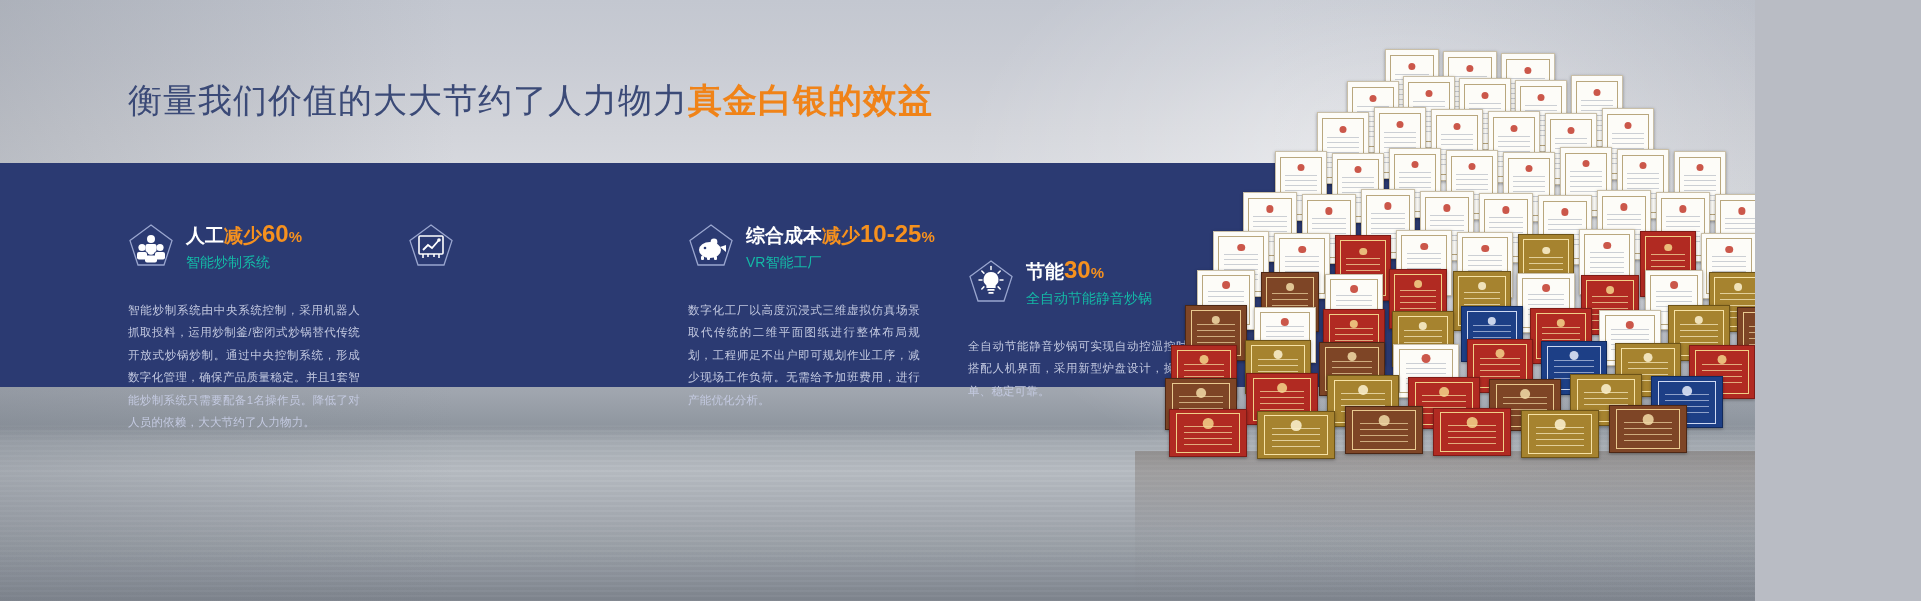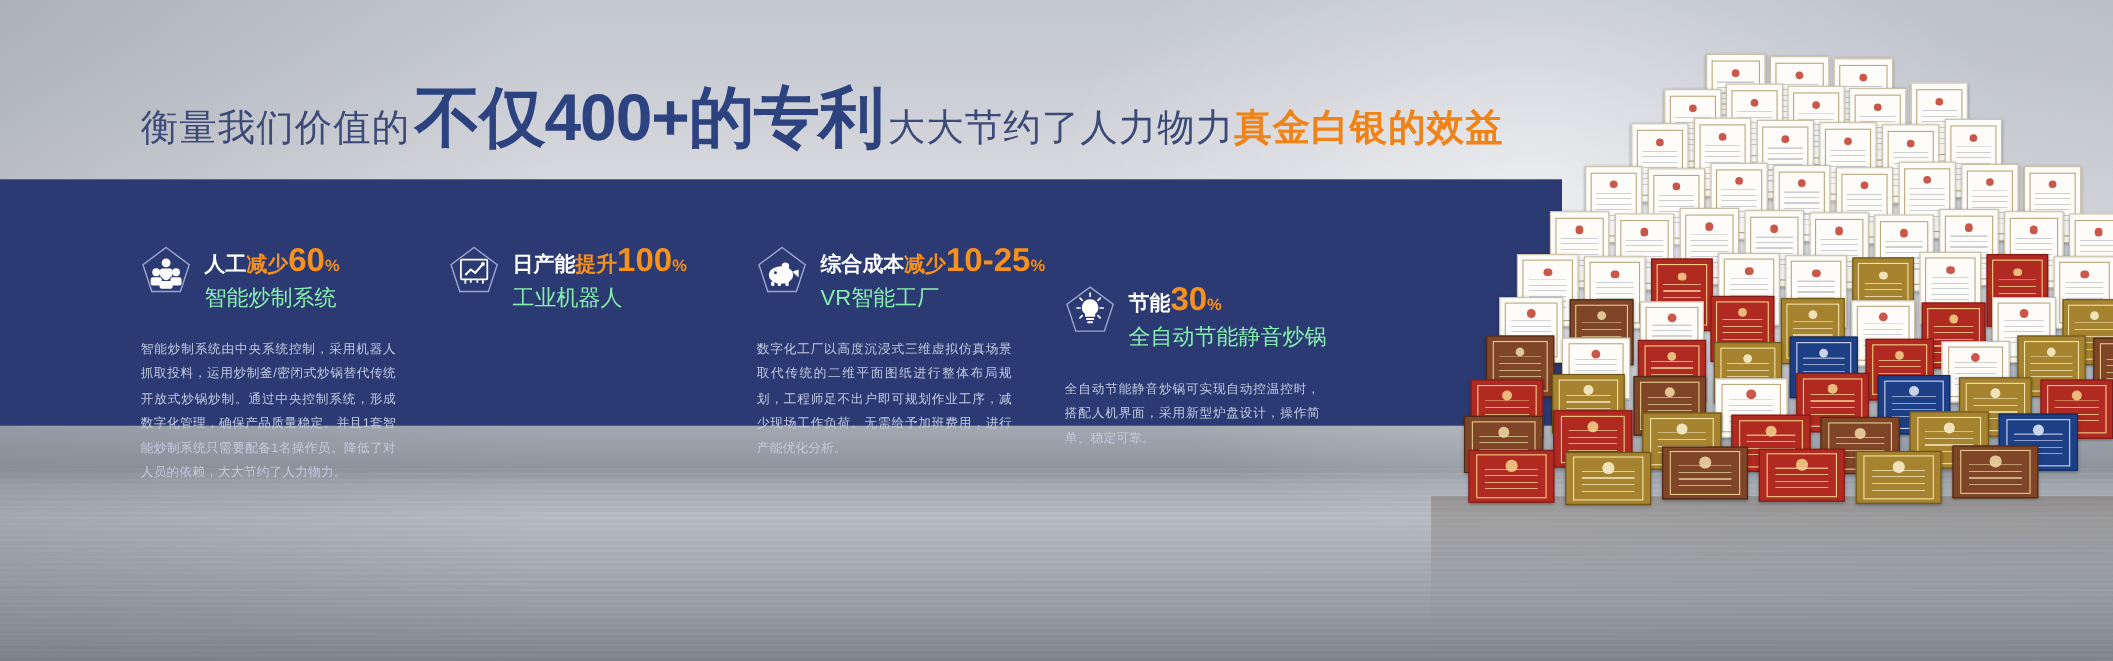--- a/index.html
+++ b/index.html
@@ -6,21 +6,21 @@
   html,body { width:1921px; height:601px; overflow:hidden; }
   body {
     font-family:"Liberation Sans","DejaVu Sans",sans-serif;
     background:#b9bcc4;
     position:relative;
   }
 
   
   #banner {
     position:absolute; inset:0;
-    width:1921px; height:601px;
+    width:1755px; height:601px;
     overflow:hidden;
   }
   .bg-sky {
     position:absolute; left:0; top:0; width:1921px; height:430px;
     background:linear-gradient(180deg,#c3c7d0 0%, #c9ccd4 14%, #d2d4da 30%, #dadce1 46%, #cfd2d8 60%, #b9bdc6 76%, #9ea4ad 92%, #8d949d 100%);
   }
   .bg-sea {
     position:absolute; left:0; top:425px; width:1921px; height:176px;
     background:linear-gradient(180deg,#8e959e 0%, #a7adb4 10%, #b7bcc2 26%, #a9aeb5 48%, #9aa0a7 70%, #8a9099 88%, #7e848d 100%);
   }
@@ -79,24 +79,24 @@
   }
   .hexwrap svg{ display:block; }
 
   .feat-text { padding-top:1px; }
   .feat-title {
     white-space:nowrap; line-height:1; margin-bottom:9px;
     font-weight:700;
   }
   .ft-a { font-size:19px; color:#ffffff; font-weight:700; }
   .ft-b { font-size:19px; color:#f6911e; font-weight:700; }
-  .ft-num { font-size:30px; color:#f6911e; font-weight:900; letter-spacing:0px;text-align:center; }
+  .ft-num { font-size:24px; color:#f6911e; font-weight:900; letter-spacing:0px;text-align:center; }
   .ft-pct { font-size:15px; color:#f6911e; font-weight:700; }
   .feat-sub {
-    font-size:20px; color:#86efac; line-height:1; white-space:nowrap;
+    font-size:14px; color:#14b8a6; line-height:1; white-space:nowrap;
   }
 
   .feat-body {
     margin-top:26px;
     font-size:11.5px;
     line-height:1.95;
     color:#c3c9e0;
     text-align:justify;
     width:232px;
     letter-spacing:.2px;
@@ -551,21 +551,20 @@
       <div class="cert wood" style="left: 474px; top: 405px; width: 78px; height: 48px; z-index: 30;">
         <span class="inner"></span>
         <span class="seal"></span>
         <span class="lines"></span>
       </div>
     </div>
   <div class="certs-reflect"></div>
 
   <div class="headline">
     <span class="hl-normal">衡量我们价值的</span>
-    <span class="hl-big">不仅400+的专利</span>
     <span class="hl-normal">大大节约了人力物力</span>
     <span class="hl-orange">真金白银的效益</span>
   </div>
 
   <div class="panel">
     <div class="panel-inner" id="features">
         <div class="feature">
           <div class="feat-head">
             <span class="hexwrap">
               <svg width="46" height="46" viewBox="0 0 46 46">
@@ -597,24 +596,20 @@
                 <g fill="none" stroke="#ffffff" stroke-width="1.6">
                   <rect x="11" y="13" width="24" height="18" rx="1"></rect>
                   <polyline points="15,27 20,22 24,25 31,17" stroke-width="1.8"></polyline>
                   <line x1="15" y1="31" x2="15" y2="35"></line>
                   <line x1="20" y1="31" x2="20" y2="34"></line>
                   <line x1="26" y1="31" x2="26" y2="34"></line>
                   <line x1="31" y1="31" x2="31" y2="35"></line>
                 </g>
                 <circle cx="31" cy="17" r="1.8" fill="#ffffff"></circle>
               </svg>
-            </span>
-            <span class="feat-text">
-              <div class="feat-title"><span class="ft-a">日产能</span><span class="ft-b">提升</span><span class="ft-num">100</span><span class="ft-pct">%</span></div>
-              <div class="feat-sub">工业机器人</div>
             </span>
           </div>
         </div>
         <div class="feature">
           <div class="feat-head">
             <span class="hexwrap">
               <svg width="46" height="46" viewBox="0 0 46 46">
                 <polygon points="23,2 44,17.6 36,42 10,42 2,17.6" fill="none" stroke="#9aa6cf" stroke-width="1.3"></polygon>
                 <g fill="#ffffff">
                   <ellipse cx="22" cy="27" rx="11" ry="8"></ellipse>

